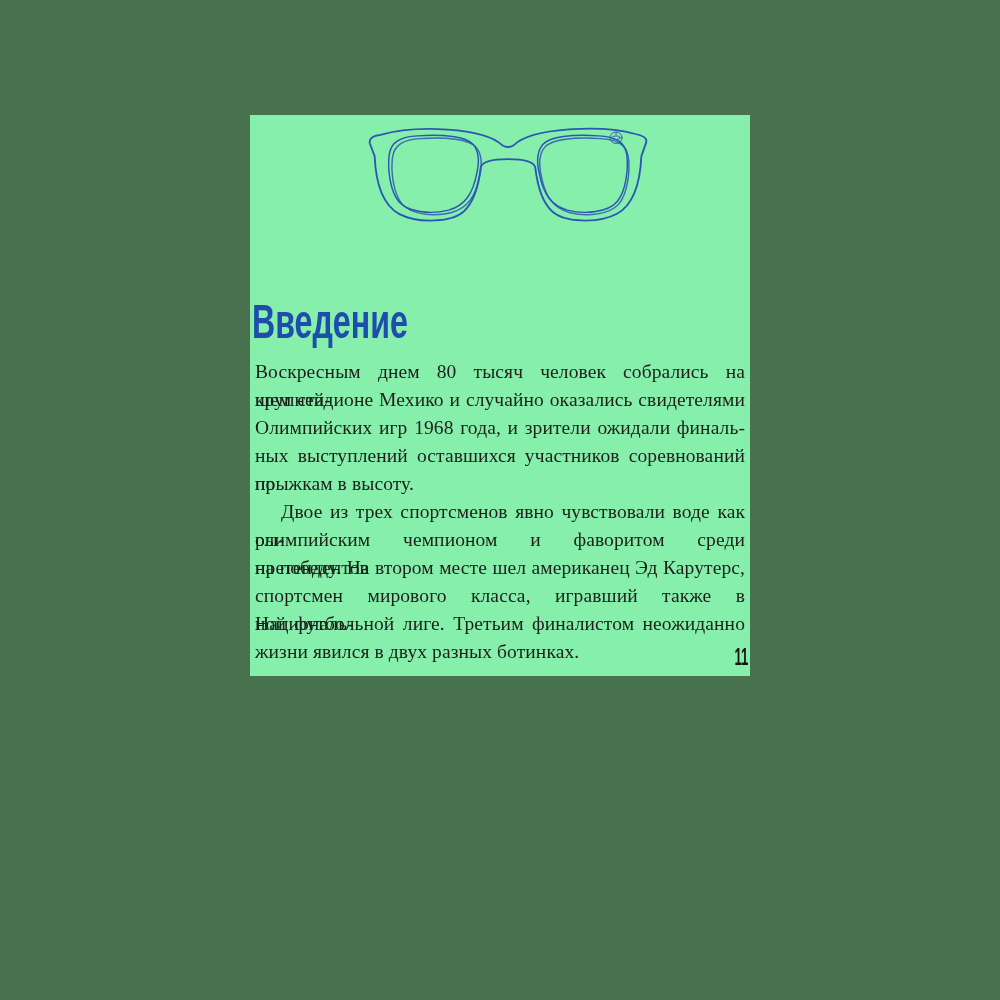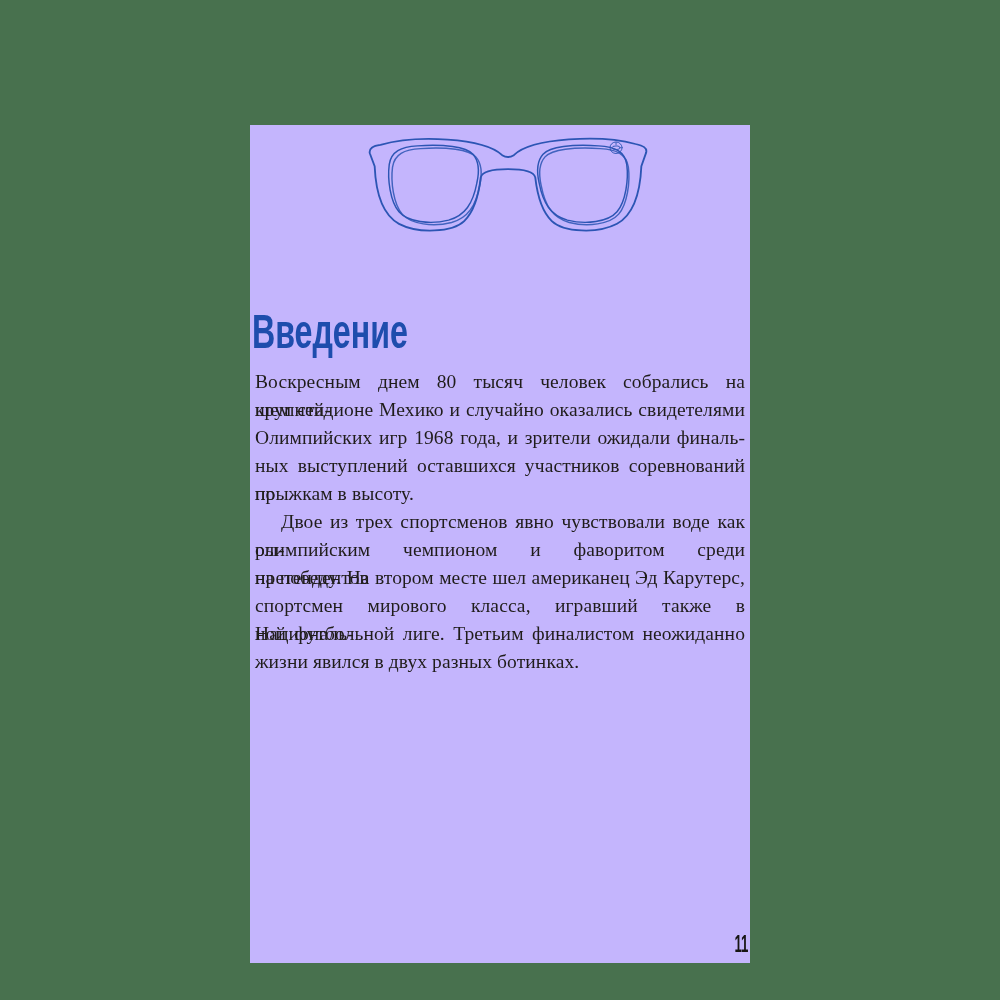--- a/index.html
+++ b/index.html
@@ -10,23 +10,23 @@
     position: relative;
     overflow: hidden;
   }
   .canvas {
     position: absolute;
     width: 1000px; height: 1000px;
     left: 0; top: 0;
   }
   .paper {
     position: absolute;
-    left: 250px; top: 125px;
-    width: 500px; height: 838px;
-    background: #c4b5fd;
+    left: 250px; top: 115px;
+    width: 500px; height: 561px;
+    background: #86efac;
   }
   .glasses {
     position: absolute;
     left: 112px; top: 6px;
     width: 292px; height: 104px;
   }
   .title {
     position: absolute;
     left: 2px; top: 183px;
     font-family: "Liberation Sans", sans-serif;

